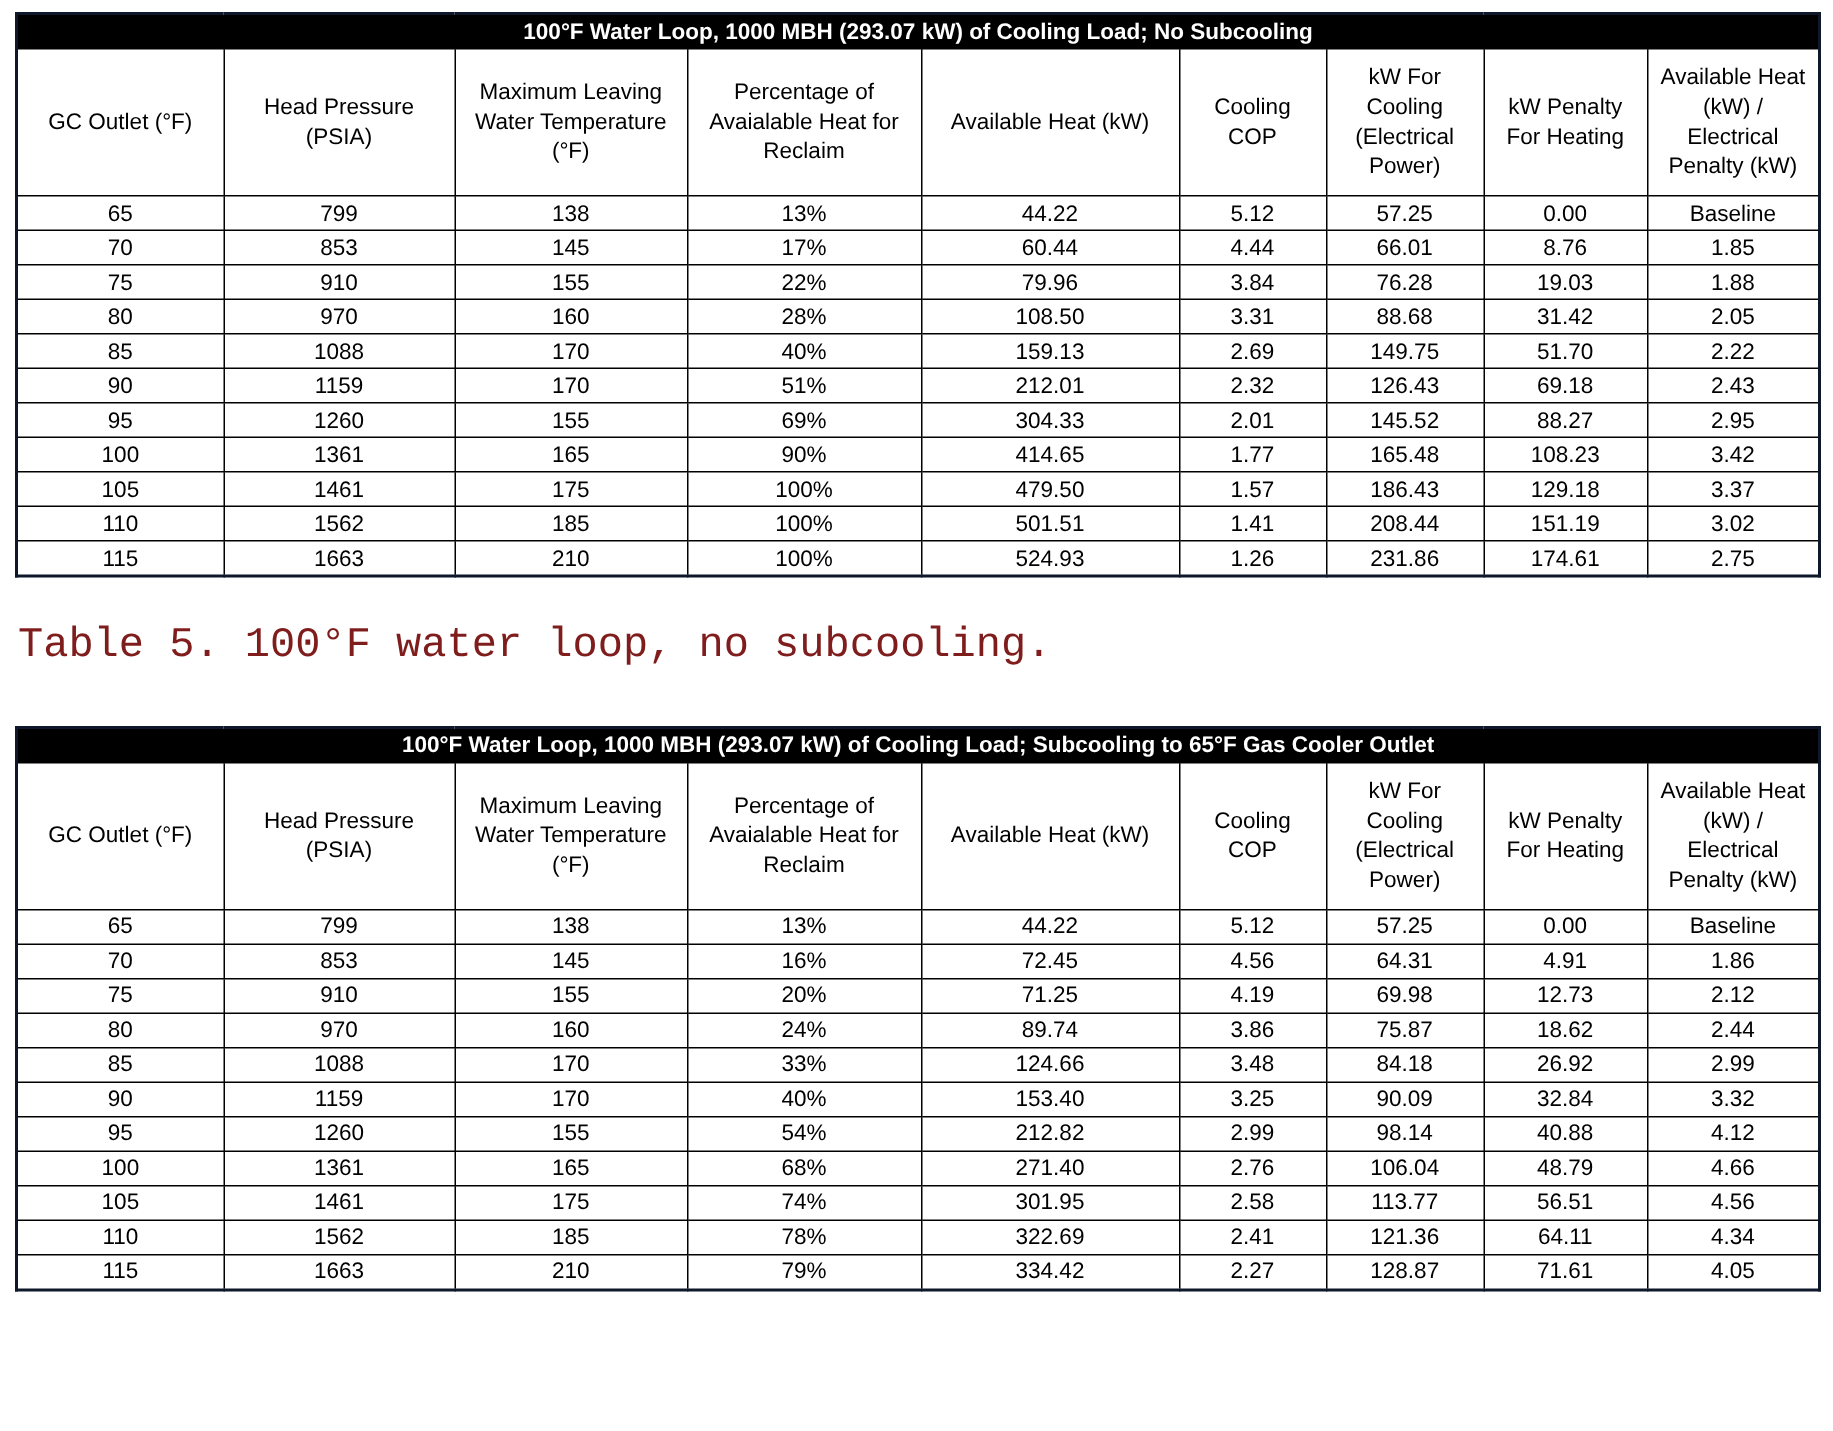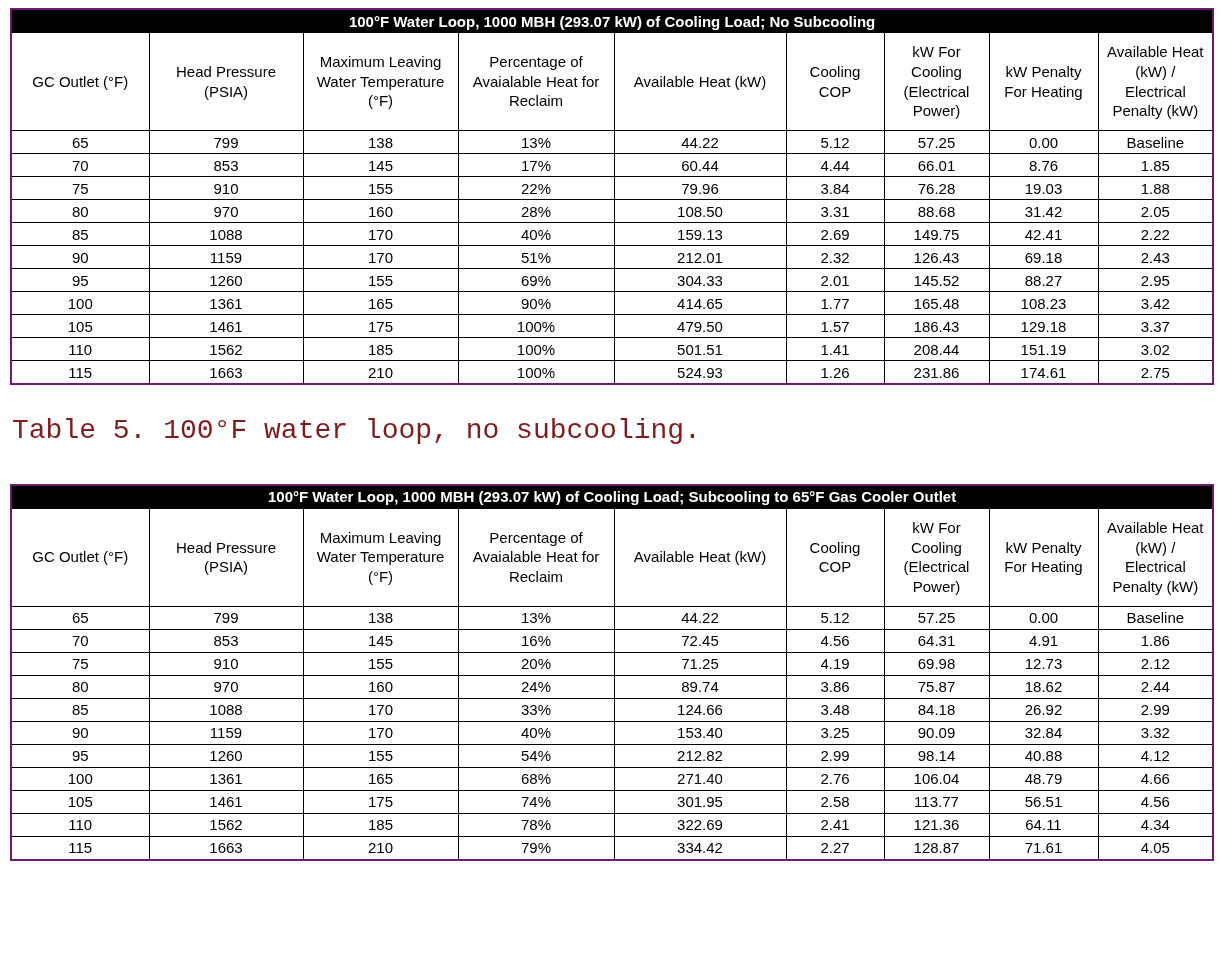--- a/index.html
+++ b/index.html
@@ -14,21 +14,21 @@
     padding: 8px 10px 0 10px;
     background: #ffffff;
     font-family: "Liberation Sans", sans-serif;
     color: #000;
     overflow: hidden;
   }
   table.dt {
     border-collapse: collapse;
     table-layout: fixed;
     width: 1202px;
-    border: 2px solid #701a75;
+    border: 2px solid #0f172a;
   }
   table.dt col:nth-child(1){ width:138px; }
   table.dt col:nth-child(2){ width:154px; }
   table.dt col:nth-child(3){ width:155px; }
   table.dt col:nth-child(4){ width:156px; }
   table.dt col:nth-child(5){ width:172px; }
   table.dt col:nth-child(6){ width:98px;  }
   table.dt col:nth-child(7){ width:105px; }
   table.dt col:nth-child(8){ width:109px; }
   table.dt col:nth-child(9){ width:115px; }
@@ -146,21 +146,21 @@
             <td>2.05</td>
           </tr>
           <tr>
             <td>85</td>
             <td>1088</td>
             <td>170</td>
             <td>40%</td>
             <td>159.13</td>
             <td>2.69</td>
             <td>149.75</td>
-            <td>42.41</td>
+            <td>51.70</td>
             <td>2.22</td>
           </tr>
           <tr>
             <td>90</td>
             <td>1159</td>
             <td>170</td>
             <td>51%</td>
             <td>212.01</td>
             <td>2.32</td>
             <td>126.43</td>

